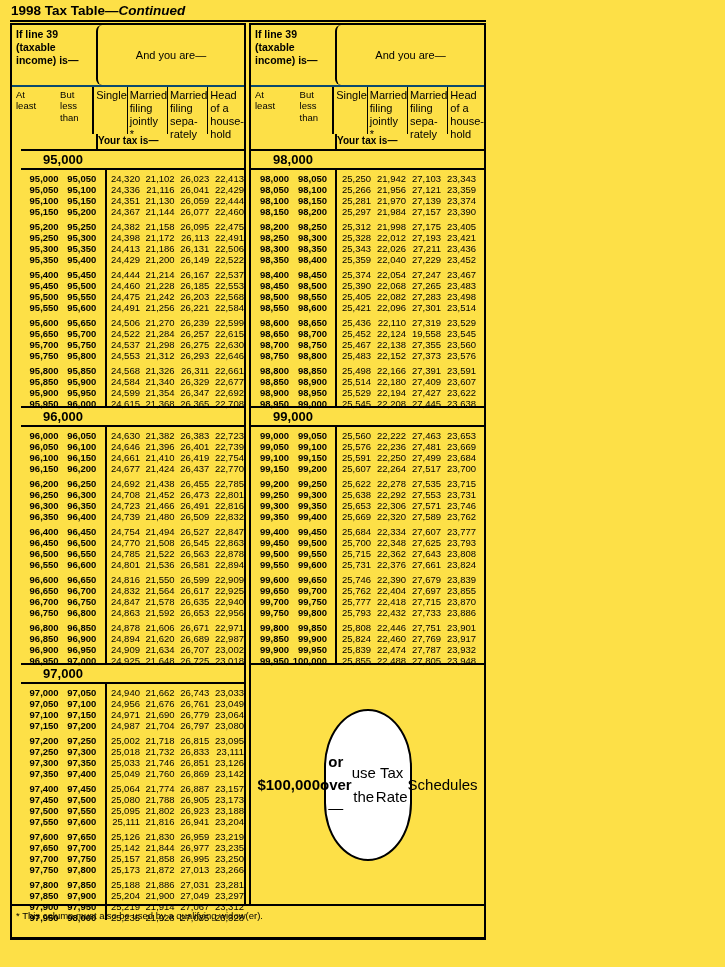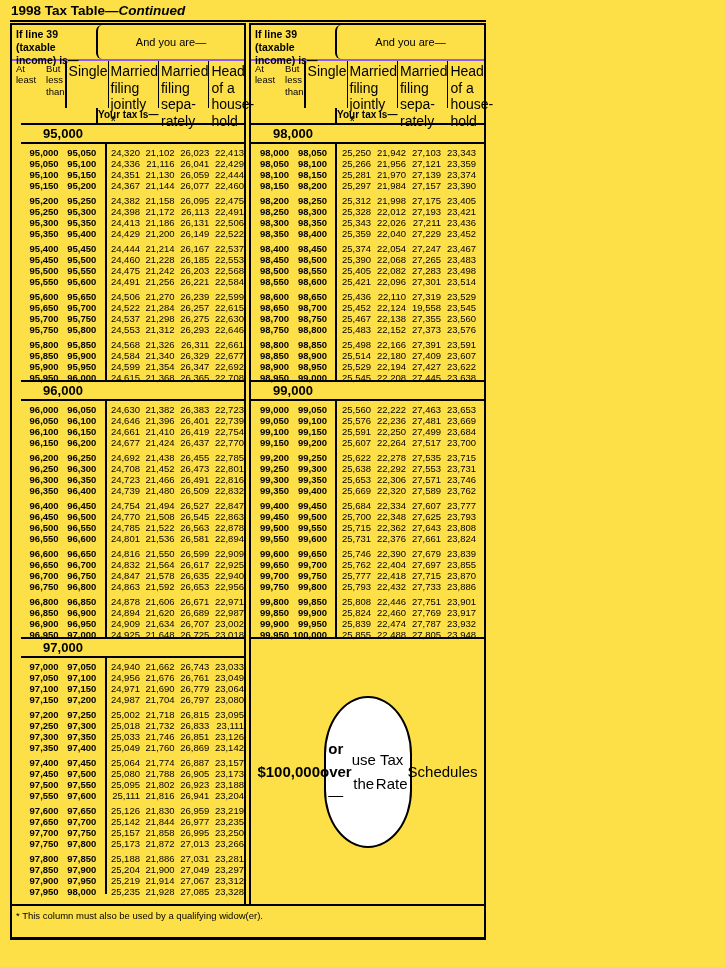--- a/index.html
+++ b/index.html
@@ -8,30 +8,30 @@
           font-family:"Liberation Sans", sans-serif; color:#000; overflow:hidden; }
   .content { position:absolute; left:10px; top:3px; width:476px; }
   .title-row { font-size:13.5px; font-weight:bold; padding-left:1px; height:17px; }
   .title-cont { font-style:italic; font-weight:600; }
   .title-underline { height:2px; background:#000; margin-bottom:1px; }
   .table-wrap { display:flex; }
   .half { width:236px; height:881px; border:2px solid #000; border-bottom:none;
           display:flex; flex-direction:column; }
   .half-right { width:237px; margin-left:3px; }
   
-  .hdr-rowA { display:flex; height:36px; border-bottom:2px solid #8b5cf6; flex:none; }
+  .hdr-rowA { display:flex; height:62px; border-bottom:2px solid #0c4a6e; flex:none; }
   .hdr-income { width:84px; padding:3px 2px 0 4px; font-weight:bold; font-size:10.5px;
                 line-height:1.25; white-space:pre-line; }
   .hdr-youare { flex:1; border-left:2px solid #000; display:flex; align-items:center;
                 justify-content:center; font-weight:normal; font-size:11px;border-radius:6px; }
   .hdr-rowB { display:flex; height:47px; flex:none; }
   .hdr-atleast { width:40px; padding:2px 0 0 4px; font-size:9.5px; line-height:1.2; white-space:pre-line; }
   .hdr-butless { width:44px; padding:2px 0 0 10px; font-size:9.5px; line-height:1.2; white-space:pre-line; }
   .hdr-colwrap { flex:1; border-left:2px solid #000; display:flex; }
-  .hdr-col { flex:1; border-left:1.5px solid #000; padding:2px 0 0 2px; font-size:14px;
+  .hdr-col { flex:1; border-left:1.5px solid #000; padding:2px 0 0 2px; font-size:11px;
              line-height:1.18; white-space:pre-line; }
   .hdr-col.first { border-left:none; }
   .hdr-rowC { display:flex; height:15px; flex:none; }
   .hdr-spacer { width:84px; }
   .hdr-yourtax { flex:1; border-left:2px solid #000; 
                  font-weight:bold; font-size:10px; padding-top:1px; }
   
   .band { flex:none; height:21px; border-top:2px solid #000; border-bottom:2px solid #000;
           display:flex; align-items:center; }
   .band-label { width:84px; text-align:center; font-weight:bold; font-size:13px; }

